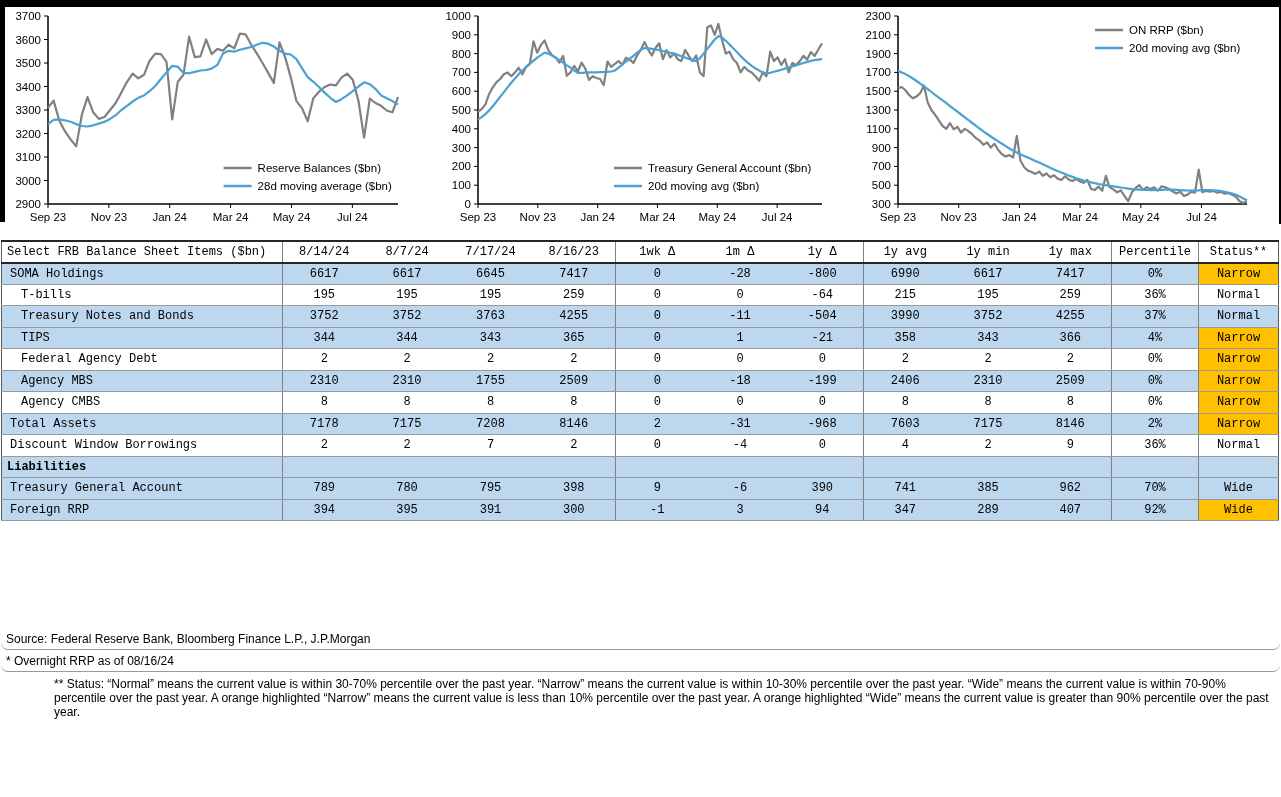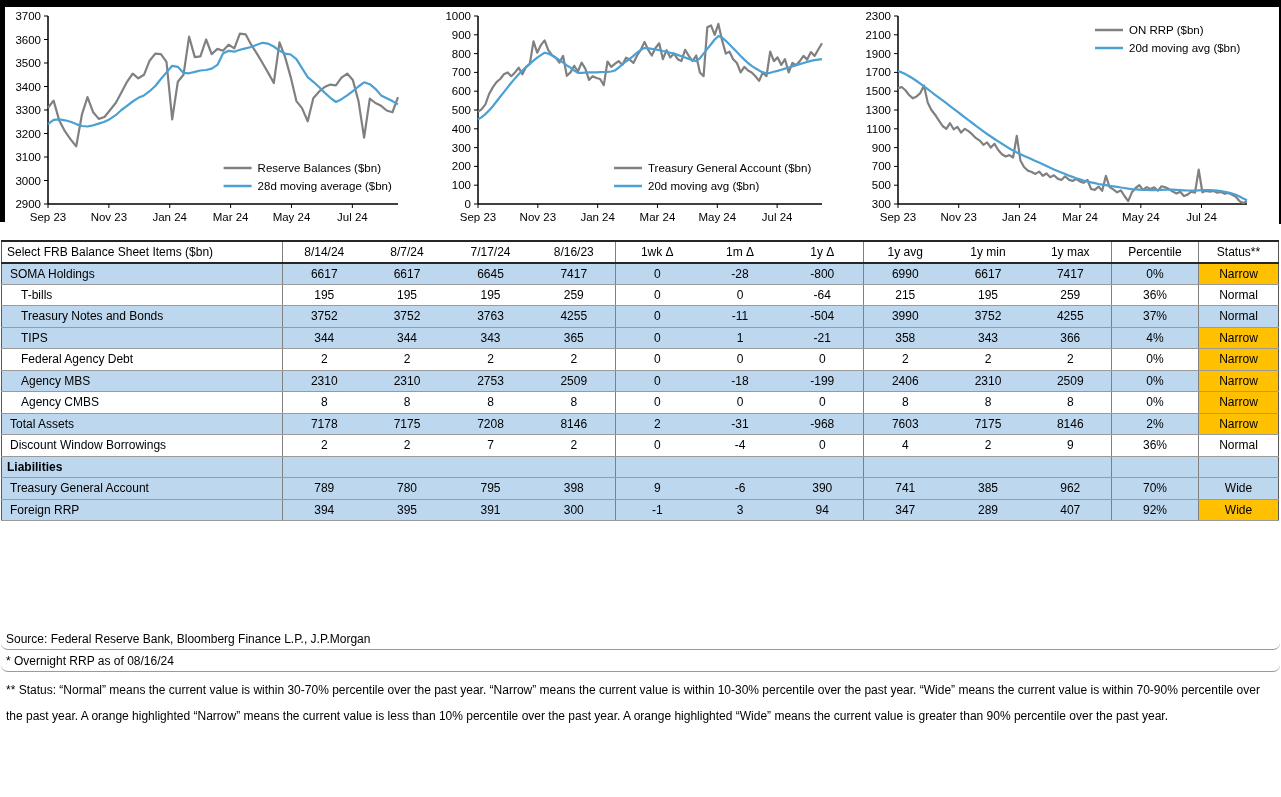--- a/index.html
+++ b/index.html
@@ -11,36 +11,36 @@
   #edge-right { right:0; top:8; width:2px; height:224px; }
   #edge-bottom{ left:0; top:790; width:1281px; height:7px; }
 
   .chart-box { position:absolute; top:6px; height:226px; }
   #chart1 { left:2px;   width:410px; }
   #chart2 { left:434px; width:410px; }
   #chart3 { left:852px; width:420px; }
   .chart-box svg { display:block; }
 
   table.bs { position:absolute; left:1px; top:240px; width:1091px; border-collapse:collapse; table-layout:fixed;
-             font-size:12px; border:1px solid #595959; border-top:2px solid #262626; }
+             font-size:12px; border:1px solid #595959; border-top:2px solid #262626;font-family:Liberation Mono, monospace; }
   table.bs th, table.bs td { height:21.5px; padding:0 2px; font-weight:normal; overflow:hidden; white-space:nowrap; }
   table.bs thead th { border-bottom:2px solid #262626; }
   table.bs td { border-bottom:1px solid #9a9a9a; }
   table.bs .lbl { text-align:left; padding-left:5px; }
   table.bs .num { text-align:center; }
   table.bs .bl  { border-left:1px solid #808080; }
   table.bs .shade { background:#BDD7EE; }
   table.bs .hl { background:#FFC000; }
   table.bs .sect { font-weight:bold; }
   table.bs .ind1 { padding-left:8px; }
   table.bs .ind2 { padding-left:19px; }
 
   .footer { position:absolute; left:1px; top:628px; width:1279px; font-size:12px; }
   .footer .frow { height:22px; line-height:22px; padding-left:5px; border-bottom:1px solid #9a9a9a;border-radius:7px; }
-  .footer .fnote { padding:5px 6px 0 5px; line-height:26px; }
+  .footer .fnote { padding:5px 6px 0 5px; line-height:14px;margin-left:48px; }
 </style>
 </head>
 <body>
 
 <div class="page">
 
   <div id="edge-left" class="edge"></div>
   <div id="edge-right" class="edge"></div>
   <div id="edge-bottom" class="edge"></div>
 
@@ -285,21 +285,21 @@
           <td class="num bl">2</td>
           <td class="num">2</td>
           <td class="num">2</td>
           <td class="num bl">0%</td>
           <td class="num bl hl">Narrow</td>
         </tr>
         <tr>
           <td class="lbl shade ind2">Agency MBS</td>
           <td class="num shade bl">2310</td>
           <td class="num shade">2310</td>
-          <td class="num shade">2753</td>
+          <td class="num shade">1755</td>
           <td class="num shade">2509</td>
           <td class="num shade bl">0</td>
           <td class="num shade">-18</td>
           <td class="num shade">-199</td>
           <td class="num shade bl">2406</td>
           <td class="num shade">2310</td>
           <td class="num shade">2509</td>
           <td class="num bl shade">0%</td>
           <td class="num bl hl">Narrow</td>
         </tr>

